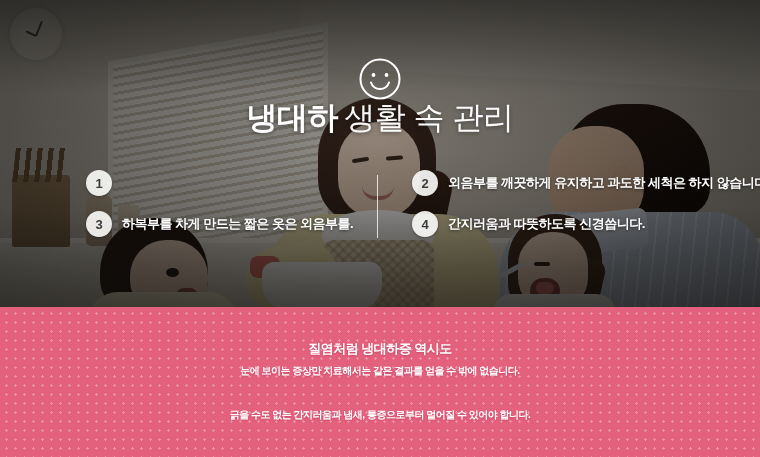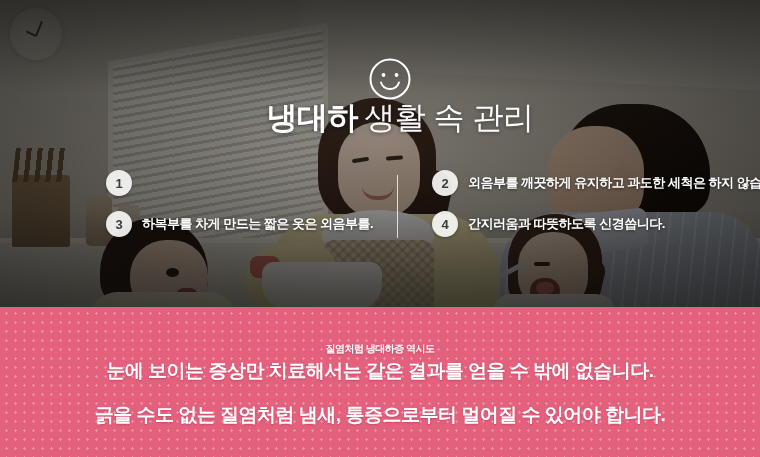--- a/index.html
+++ b/index.html
@@ -234,21 +234,21 @@
     background:
       radial-gradient(ellipse at 50% 46%, rgba(0,0,0,.34) 0%, rgba(0,0,0,.58) 70%, rgba(0,0,0,.66) 100%);
   }
   .photo-vignette {
     position:absolute; inset:0;
     background:linear-gradient(180deg, rgba(20,18,15,.55) 0%, rgba(20,18,15,.10) 30%,
                                 rgba(20,18,15,.10) 68%, rgba(20,18,15,.42) 100%);
   }
 
   
-  .overlay { position:absolute; inset:0;margin-left:20px; }
+  .overlay { position:absolute; inset:0; }
 
   .smiley {
     position:absolute; left:50%; top:57px; transform:translateX(-50%);
     width:44px; height:44px;
   }
   .title {
     position:absolute; left:0; top:99px; width:760px;
     text-align:center; color:#fff;
     font-size:31px; line-height:38px;
     letter-spacing:-0.4px;
@@ -303,22 +303,22 @@
     align-items:center; justify-content:center;
     gap:21px;
   }
   .pink-block { text-align:center; }
   .pink-line {
     color:#ffffff; font-weight:bold;
     letter-spacing:-0.5px;
     text-shadow:0 1px 2px rgba(150,30,60,.35);
     white-space:nowrap;
   }
-  .pl-sm { font-size:10px; line-height:21px; }
-  .pl-lg { font-size:19px; line-height:23px; }
+  .pl-sm { font-size:13px; line-height:21px; }
+  .pl-lg { font-size:10px; line-height:23px; }
 </style>
 </head>
 <body>
 
 <div class="canvas">
 
   <div class="photo">
     <div class="photo-scene">
       <div class="kitchen-wall"></div>
       <div class="ceiling"></div>
@@ -420,19 +420,19 @@
 
   <div class="pink">
     <div class="pink-inner">
 
       <div class="pink-block">
         <div class="pink-line pl-sm">질염처럼 냉대하증 역시도</div>
         <div class="pink-line pl-lg">눈에 보이는 증상만 치료해서는 같은 결과를 얻을 수 밖에 없습니다.</div>
       </div>
 
       <div class="pink-block">
-        <div class="pink-line pl-lg">긁을 수도 없는 질염처럼 냄새, 통증으로부터 멀어질 수 있어야 합니다.</div>
+        <div class="pink-line pl-lg">긁을 수도 없는 간지러움과 냄새, 통증으로부터 멀어질 수 있어야 합니다.</div>
       </div>
 
     </div>
   </div>
 
 </div>
 
 </body></html>

